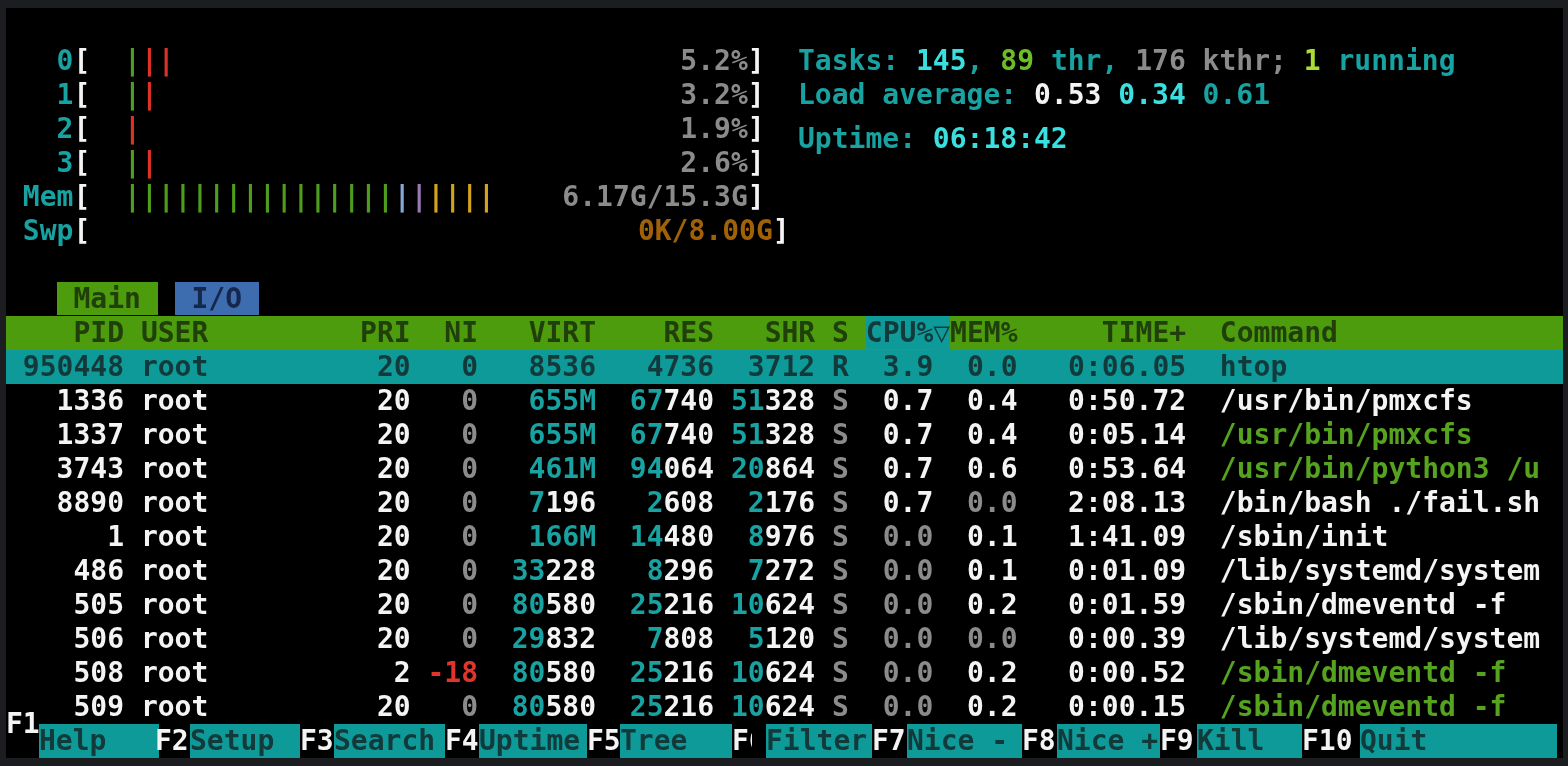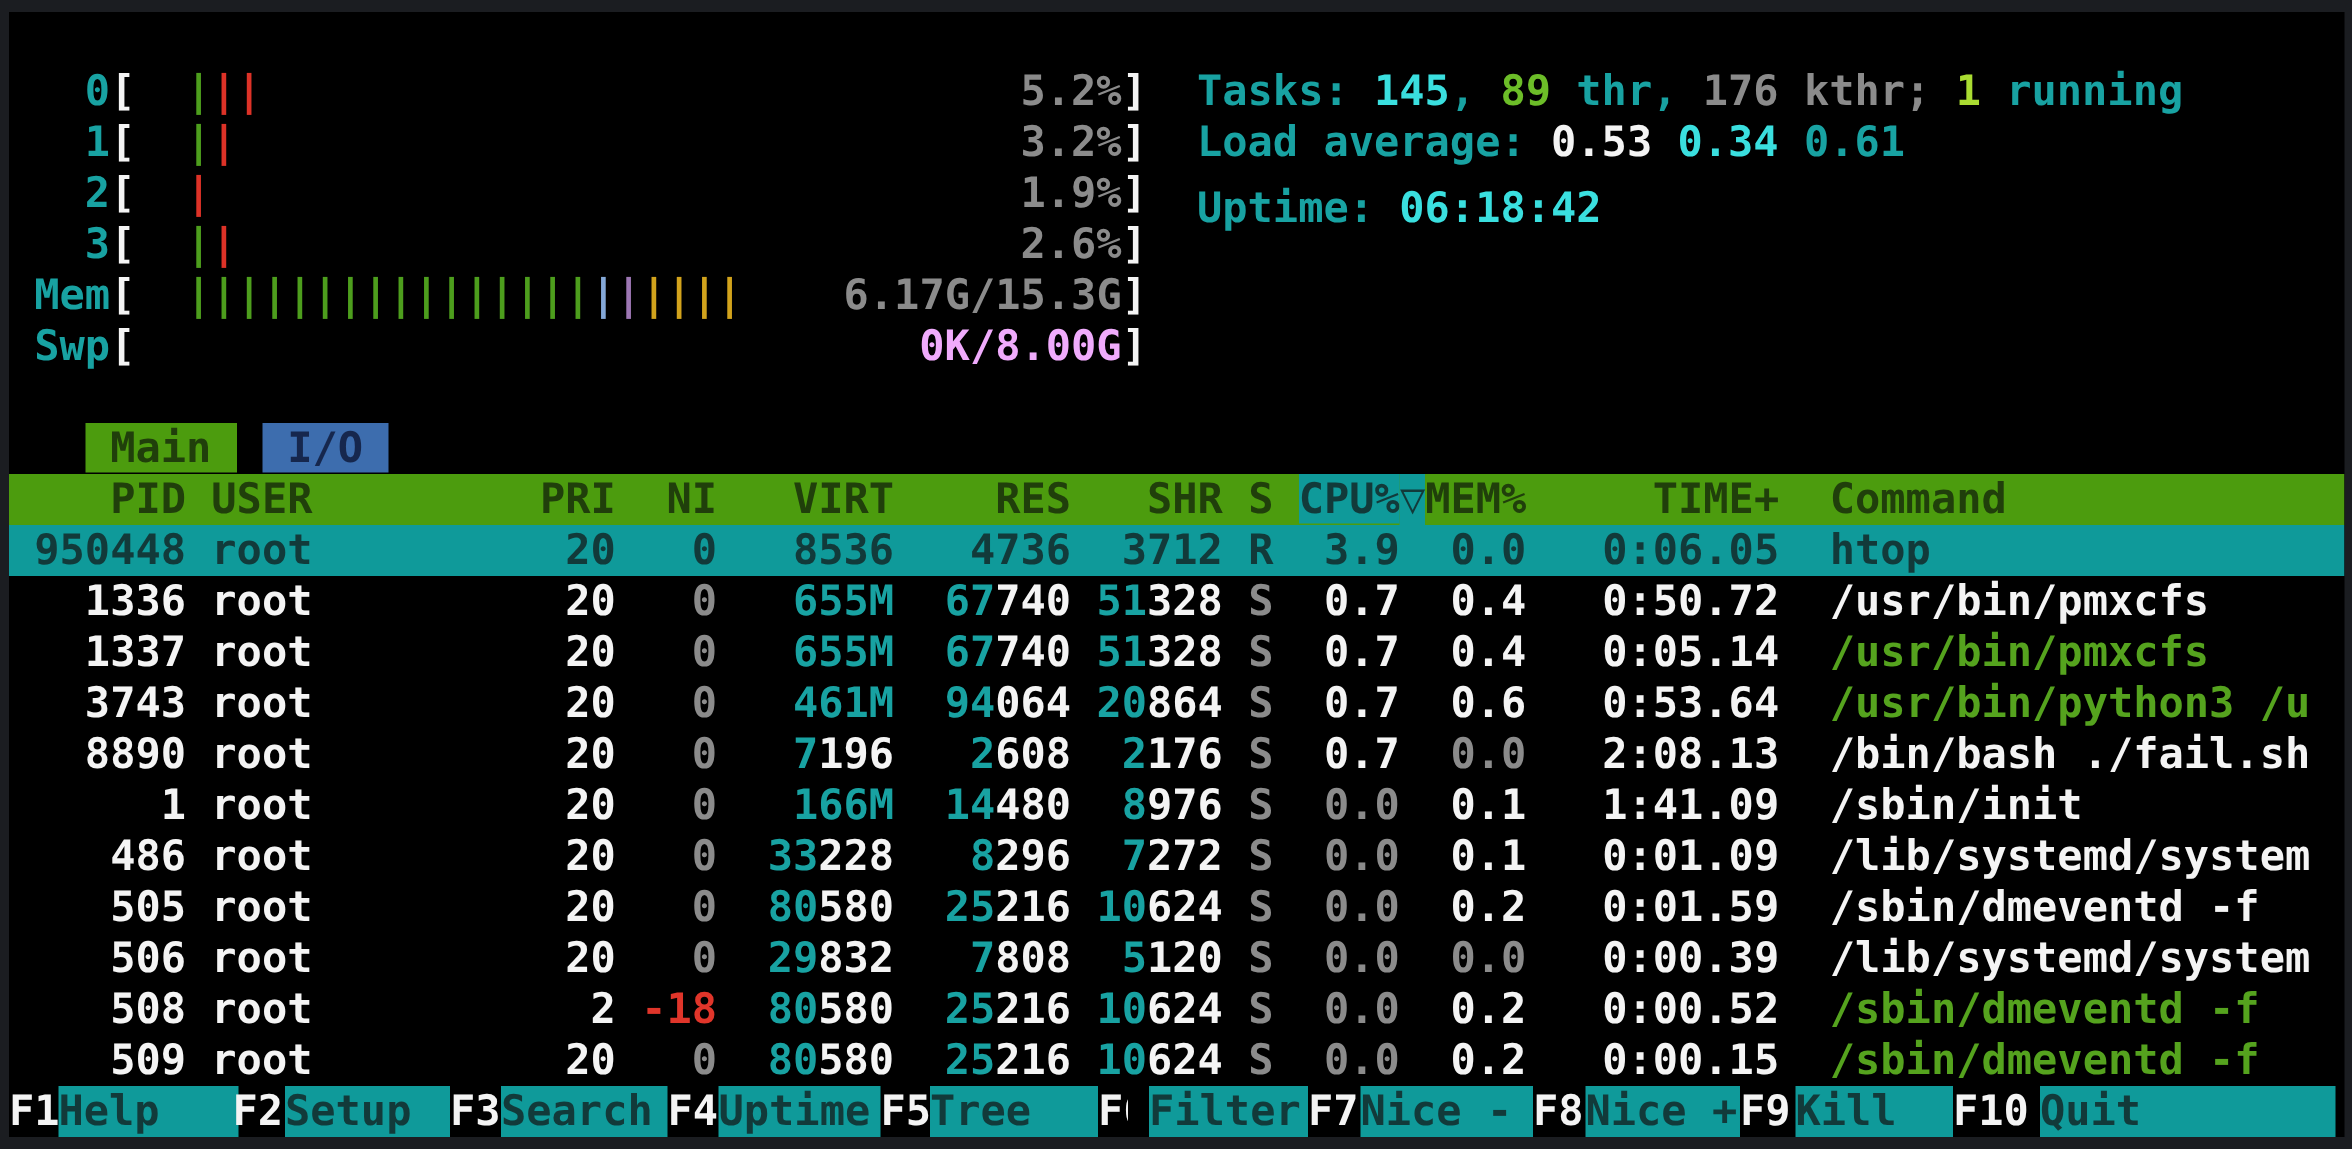--- a/index.html
+++ b/index.html
@@ -17,21 +17,21 @@
 </head>
 <body>
 
 <div id="frame" style="border-color: rgb(27, 29, 33); background: rgb(0, 0, 0);">
   <div id="meters">
       <div class="line" style="top: 36px;"><span style="color: rgb(24, 162, 162);">   0</span><span style="color: rgb(244, 244, 244);">[</span><span>  </span><span style="color: rgb(77, 158, 29);">|</span><span style="color: rgb(221, 50, 39);">|</span><span style="color: rgb(221, 50, 39);">|</span><span>                              </span><span style="color: rgb(139, 139, 139);">5.2%</span><span style="color: rgb(244, 244, 244);">]</span></div>
       <div class="line" style="top: 70px;"><span style="color: rgb(24, 162, 162);">   1</span><span style="color: rgb(244, 244, 244);">[</span><span>  </span><span style="color: rgb(77, 158, 29);">|</span><span style="color: rgb(221, 50, 39);">|</span><span>                               </span><span style="color: rgb(139, 139, 139);">3.2%</span><span style="color: rgb(244, 244, 244);">]</span></div>
       <div class="line" style="top: 104px;"><span style="color: rgb(24, 162, 162);">   2</span><span style="color: rgb(244, 244, 244);">[</span><span>  </span><span style="color: rgb(221, 50, 39);">|</span><span>                                </span><span style="color: rgb(139, 139, 139);">1.9%</span><span style="color: rgb(244, 244, 244);">]</span></div>
       <div class="line" style="top: 138px;"><span style="color: rgb(24, 162, 162);">   3</span><span style="color: rgb(244, 244, 244);">[</span><span>  </span><span style="color: rgb(77, 158, 29);">|</span><span style="color: rgb(221, 50, 39);">|</span><span>                               </span><span style="color: rgb(139, 139, 139);">2.6%</span><span style="color: rgb(244, 244, 244);">]</span></div>
       <div class="line" style="top: 172px;"><span style="color: rgb(24, 162, 162);"> Mem</span><span style="color: rgb(244, 244, 244);">[</span><span>  </span><span style="color: rgb(77, 158, 29);">|</span><span style="color: rgb(77, 158, 29);">|</span><span style="color: rgb(77, 158, 29);">|</span><span style="color: rgb(77, 158, 29);">|</span><span style="color: rgb(77, 158, 29);">|</span><span style="color: rgb(77, 158, 29);">|</span><span style="color: rgb(77, 158, 29);">|</span><span style="color: rgb(77, 158, 29);">|</span><span style="color: rgb(77, 158, 29);">|</span><span style="color: rgb(77, 158, 29);">|</span><span style="color: rgb(77, 158, 29);">|</span><span style="color: rgb(77, 158, 29);">|</span><span style="color: rgb(77, 158, 29);">|</span><span style="color: rgb(77, 158, 29);">|</span><span style="color: rgb(77, 158, 29);">|</span><span style="color: rgb(77, 158, 29);">|</span><span style="color: rgb(132, 168, 216);">|</span><span style="color: rgb(157, 119, 180);">|</span><span style="color: rgb(210, 163, 28);">|</span><span style="color: rgb(210, 163, 28);">|</span><span style="color: rgb(210, 163, 28);">|</span><span style="color: rgb(210, 163, 28);">|</span><span>    </span><span style="color: rgb(139, 139, 139);">6.17G/15.3G</span><span style="color: rgb(244, 244, 244);">]</span></div>
-      <div class="line" style="top: 206px;"><span style="color: rgb(24, 162, 162);"> Swp</span><span style="color: rgb(244, 244, 244);">[</span><span>  </span><span>                             </span><span style="color: #f0abfc;">0K/8.00G</span><span style="color: rgb(244, 244, 244);">]</span></div>
+      <div class="line" style="top: 206px;"><span style="color: rgb(24, 162, 162);"> Swp</span><span style="color: rgb(244, 244, 244);">[</span><span>  </span><span>                             </span><span style="color: #a16207; margin-left: 25px;">0K/8.00G</span><span style="color: rgb(244, 244, 244);">]</span></div>
     </div>
   <div id="summary">
       <div class="line" style="top: 36px; left: 792px;"><span style="color: rgb(24, 162, 162);">Tasks: </span><span style="color: rgb(58, 223, 223);">145</span><span style="color: rgb(24, 162, 162);">, </span><span style="color: rgb(108, 189, 40);">89</span><span style="color: rgb(24, 162, 162);"> thr, </span><span style="color: rgb(139, 139, 139);">176 kthr</span><span style="color: rgb(139, 139, 139);">; </span><span style="color: rgb(170, 220, 50);">1</span><span style="color: rgb(24, 162, 162);"> running</span></div>
       <div class="line" style="top: 70px; left: 792px;"><span style="color: rgb(24, 162, 162);">Load average: </span><span style="color: rgb(244, 244, 244);">0.53</span><span style="color: rgb(24, 162, 162);"> </span><span style="color: rgb(58, 223, 223);">0.34</span><span style="color: rgb(24, 162, 162);"> </span><span style="color: rgb(24, 162, 162);">0.61</span></div>
       <div class="line" style="top: 114px; left: 792px;"><span style="color: rgb(24, 162, 162);">Uptime: </span><span style="color: rgb(58, 223, 223);">06:18:42</span></div>
     </div>
   <div id="tabs">
       <div class="line" style="top: 274px;"><span>   </span><span style="color: rgb(32, 63, 11); background: rgb(76, 156, 14);"> Main </span><span> </span><span style="color: rgb(22, 39, 77); background: rgb(61, 109, 174);"> I/O </span></div>
     </div>
   <div id="theader">
@@ -46,21 +46,21 @@
       <div class="line" style="top: 444px;"><span style="color: rgb(244, 244, 244);">   3743</span><span style="color: rgb(244, 244, 244);"> </span><span style="color: rgb(244, 244, 244);">root     </span><span style="color: rgb(244, 244, 244);">     20</span><span style="color: rgb(139, 139, 139);">   0</span><span style="color: rgb(24, 162, 162);">   461M</span><span style="color: rgb(24, 162, 162);">  94</span><span style="color: rgb(244, 244, 244);">064</span><span style="color: rgb(24, 162, 162);"> 20</span><span style="color: rgb(244, 244, 244);">864</span><span style="color: rgb(139, 139, 139);"> S</span><span style="color: rgb(244, 244, 244);">  0.7</span><span style="color: rgb(244, 244, 244);">  0.6</span><span style="color: rgb(244, 244, 244);">   0:53.64</span><span style="color: rgb(244, 244, 244);">  </span><span style="color: rgb(85, 163, 30);">/usr/bin/python3 /u</span></div>
       <div class="line" style="top: 478px;"><span style="color: rgb(244, 244, 244);">   8890</span><span style="color: rgb(244, 244, 244);"> </span><span style="color: rgb(244, 244, 244);">root     </span><span style="color: rgb(244, 244, 244);">     20</span><span style="color: rgb(139, 139, 139);">   0</span><span style="color: rgb(24, 162, 162);">   7</span><span style="color: rgb(244, 244, 244);">196</span><span style="color: rgb(24, 162, 162);">   2</span><span style="color: rgb(244, 244, 244);">608</span><span style="color: rgb(24, 162, 162);">  2</span><span style="color: rgb(244, 244, 244);">176</span><span style="color: rgb(139, 139, 139);"> S</span><span style="color: rgb(244, 244, 244);">  0.7</span><span style="color: rgb(139, 139, 139);">  0.0</span><span style="color: rgb(244, 244, 244);">   2:08.13</span><span style="color: rgb(244, 244, 244);">  </span><span style="color: rgb(244, 244, 244);">/bin/bash ./fail.sh</span></div>
       <div class="line" style="top: 512px;"><span style="color: rgb(244, 244, 244);">      1</span><span style="color: rgb(244, 244, 244);"> </span><span style="color: rgb(244, 244, 244);">root     </span><span style="color: rgb(244, 244, 244);">     20</span><span style="color: rgb(139, 139, 139);">   0</span><span style="color: rgb(24, 162, 162);">   166M</span><span style="color: rgb(24, 162, 162);">  14</span><span style="color: rgb(244, 244, 244);">480</span><span style="color: rgb(24, 162, 162);">  8</span><span style="color: rgb(244, 244, 244);">976</span><span style="color: rgb(139, 139, 139);"> S</span><span style="color: rgb(139, 139, 139);">  0.0</span><span style="color: rgb(244, 244, 244);">  0.1</span><span style="color: rgb(244, 244, 244);">   1:41.09</span><span style="color: rgb(244, 244, 244);">  </span><span style="color: rgb(244, 244, 244);">/sbin/init</span></div>
       <div class="line" style="top: 546px;"><span style="color: rgb(244, 244, 244);">    486</span><span style="color: rgb(244, 244, 244);"> </span><span style="color: rgb(244, 244, 244);">root     </span><span style="color: rgb(244, 244, 244);">     20</span><span style="color: rgb(139, 139, 139);">   0</span><span style="color: rgb(24, 162, 162);">  33</span><span style="color: rgb(244, 244, 244);">228</span><span style="color: rgb(24, 162, 162);">   8</span><span style="color: rgb(244, 244, 244);">296</span><span style="color: rgb(24, 162, 162);">  7</span><span style="color: rgb(244, 244, 244);">272</span><span style="color: rgb(139, 139, 139);"> S</span><span style="color: rgb(139, 139, 139);">  0.0</span><span style="color: rgb(244, 244, 244);">  0.1</span><span style="color: rgb(244, 244, 244);">   0:01.09</span><span style="color: rgb(244, 244, 244);">  </span><span style="color: rgb(244, 244, 244);">/lib/systemd/system</span></div>
       <div class="line" style="top: 580px;"><span style="color: rgb(244, 244, 244);">    505</span><span style="color: rgb(244, 244, 244);"> </span><span style="color: rgb(244, 244, 244);">root     </span><span style="color: rgb(244, 244, 244);">     20</span><span style="color: rgb(139, 139, 139);">   0</span><span style="color: rgb(24, 162, 162);">  80</span><span style="color: rgb(244, 244, 244);">580</span><span style="color: rgb(24, 162, 162);">  25</span><span style="color: rgb(244, 244, 244);">216</span><span style="color: rgb(24, 162, 162);"> 10</span><span style="color: rgb(244, 244, 244);">624</span><span style="color: rgb(139, 139, 139);"> S</span><span style="color: rgb(139, 139, 139);">  0.0</span><span style="color: rgb(244, 244, 244);">  0.2</span><span style="color: rgb(244, 244, 244);">   0:01.59</span><span style="color: rgb(244, 244, 244);">  </span><span style="color: rgb(244, 244, 244);">/sbin/dmeventd -f</span></div>
       <div class="line" style="top: 614px;"><span style="color: rgb(244, 244, 244);">    506</span><span style="color: rgb(244, 244, 244);"> </span><span style="color: rgb(244, 244, 244);">root     </span><span style="color: rgb(244, 244, 244);">     20</span><span style="color: rgb(139, 139, 139);">   0</span><span style="color: rgb(24, 162, 162);">  29</span><span style="color: rgb(244, 244, 244);">832</span><span style="color: rgb(24, 162, 162);">   7</span><span style="color: rgb(244, 244, 244);">808</span><span style="color: rgb(24, 162, 162);">  5</span><span style="color: rgb(244, 244, 244);">120</span><span style="color: rgb(139, 139, 139);"> S</span><span style="color: rgb(139, 139, 139);">  0.0</span><span style="color: rgb(139, 139, 139);">  0.0</span><span style="color: rgb(244, 244, 244);">   0:00.39</span><span style="color: rgb(244, 244, 244);">  </span><span style="color: rgb(244, 244, 244);">/lib/systemd/system</span></div>
       <div class="line" style="top: 648px;"><span style="color: rgb(244, 244, 244);">    508</span><span style="color: rgb(244, 244, 244);"> </span><span style="color: rgb(244, 244, 244);">root     </span><span style="color: rgb(244, 244, 244);">      2</span><span style="color: rgb(224, 53, 42);"> -18</span><span style="color: rgb(24, 162, 162);">  80</span><span style="color: rgb(244, 244, 244);">580</span><span style="color: rgb(24, 162, 162);">  25</span><span style="color: rgb(244, 244, 244);">216</span><span style="color: rgb(24, 162, 162);"> 10</span><span style="color: rgb(244, 244, 244);">624</span><span style="color: rgb(139, 139, 139);"> S</span><span style="color: rgb(139, 139, 139);">  0.0</span><span style="color: rgb(244, 244, 244);">  0.2</span><span style="color: rgb(244, 244, 244);">   0:00.52</span><span style="color: rgb(244, 244, 244);">  </span><span style="color: rgb(85, 163, 30);">/sbin/dmeventd -f</span></div>
       <div class="line" style="top: 682px;"><span style="color: rgb(244, 244, 244);">    509</span><span style="color: rgb(244, 244, 244);"> </span><span style="color: rgb(244, 244, 244);">root     </span><span style="color: rgb(244, 244, 244);">     20</span><span style="color: rgb(139, 139, 139);">   0</span><span style="color: rgb(24, 162, 162);">  80</span><span style="color: rgb(244, 244, 244);">580</span><span style="color: rgb(24, 162, 162);">  25</span><span style="color: rgb(244, 244, 244);">216</span><span style="color: rgb(24, 162, 162);"> 10</span><span style="color: rgb(244, 244, 244);">624</span><span style="color: rgb(139, 139, 139);"> S</span><span style="color: rgb(139, 139, 139);">  0.0</span><span style="color: rgb(244, 244, 244);">  0.2</span><span style="color: rgb(244, 244, 244);">   0:00.15</span><span style="color: rgb(244, 244, 244);">  </span><span style="color: rgb(85, 163, 30);">/sbin/dmeventd -f</span></div>
     </div>
   <div id="fbar">
-      <span class="fk" style="left: 0px; width: 33px; top: 716px; color: rgb(244, 244, 244);">F1</span>
+      <span class="fk" style="left: 0px; width: 33px; top: 699px; color: rgb(244, 244, 244);">F1</span>
       <span class="fk" style="left: 33px; width: 120px; top: 716px; background: rgb(15, 154, 154); color: rgb(18, 58, 58);">Help</span>
       <span class="fk" style="left: 149px; width: 35px; top: 716px; color: rgb(244, 244, 244);">F2</span>
       <span class="fk" style="left: 184px; width: 110px; top: 716px; background: rgb(15, 154, 154); color: rgb(18, 58, 58);">Setup</span>
       <span class="fk" style="left: 294px; width: 34px; top: 716px; color: rgb(244, 244, 244);">F3</span>
       <span class="fk" style="left: 328px; width: 111px; top: 716px; background: rgb(15, 154, 154); color: rgb(18, 58, 58);">Search</span>
       <span class="fk" style="left: 439px; width: 34px; top: 716px; color: rgb(244, 244, 244);">F4</span>
       <span class="fk" style="left: 473px; width: 108px; top: 716px; background: rgb(15, 154, 154); color: rgb(18, 58, 58);">Uptime</span>
       <span class="fk" style="left: 581px; width: 33px; top: 716px; color: rgb(244, 244, 244);">F5</span>
       <span class="fk" style="left: 614px; width: 112px; top: 716px; background: rgb(15, 154, 154); color: rgb(18, 58, 58);">Tree</span>
       <span class="fk" style="left: 726px; width: 20px; top: 716px; color: rgb(244, 244, 244);">F6</span>

